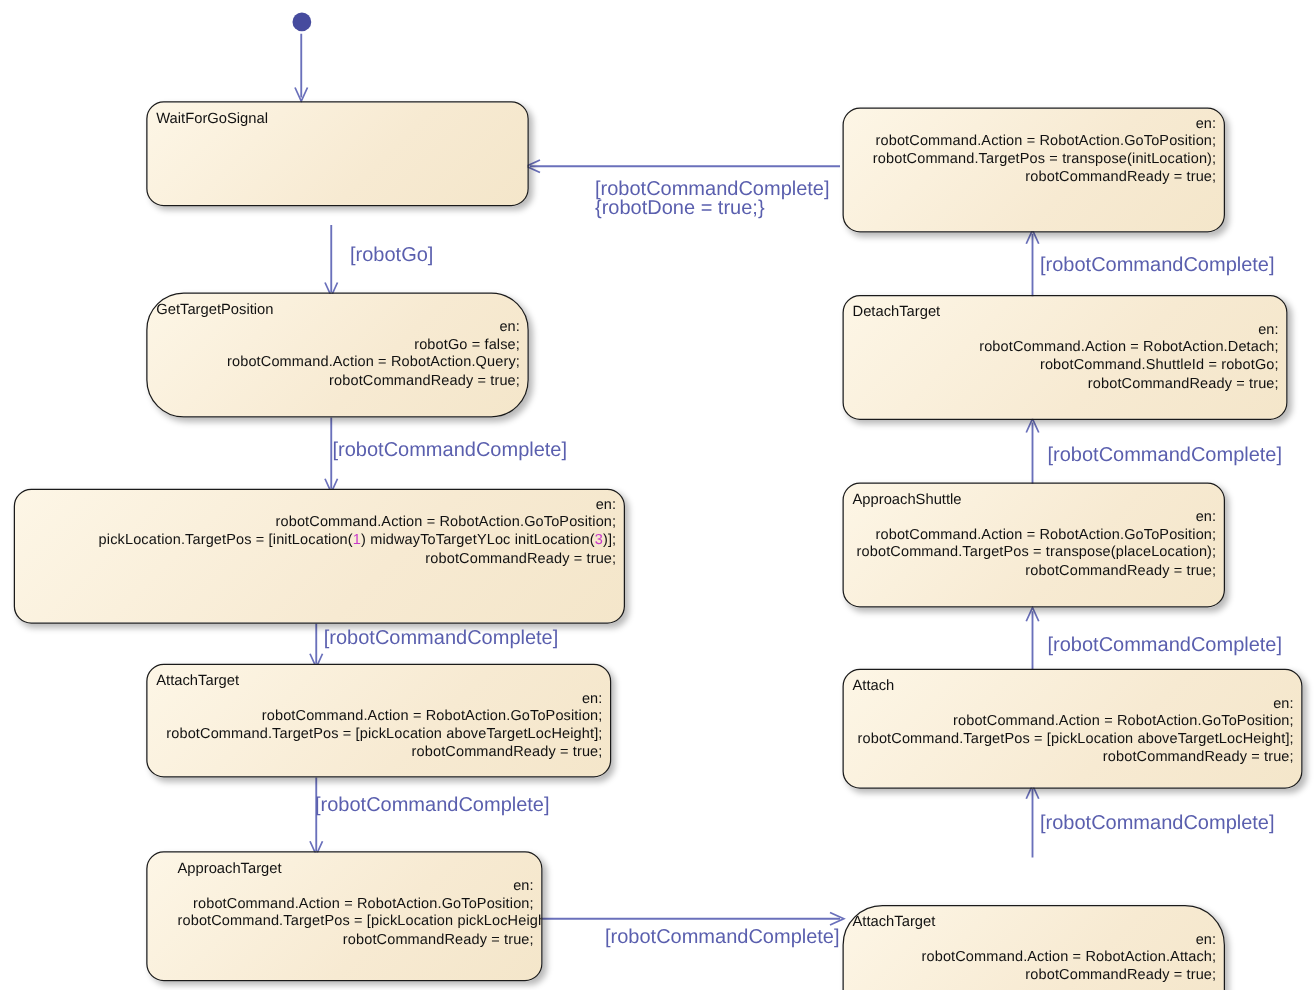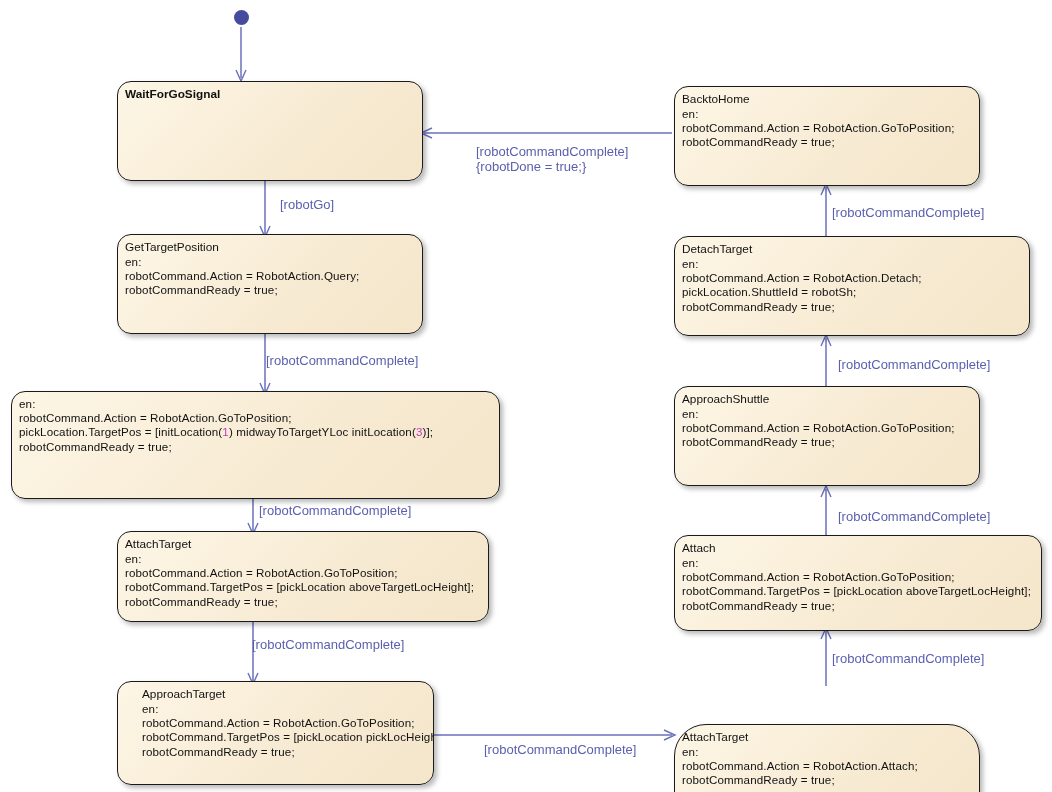--- a/index.html
+++ b/index.html
@@ -24,33 +24,34 @@
     box-shadow: 3px 3px 5px rgba(0,0,0,0.28);
     padding: 5px 6px 4px 7px;
     overflow: hidden;
   }
   .state .ln {
     font-size: 11.6px;
     line-height: 14.2px;
     color: #111111;
     white-space: pre;
     letter-spacing: 0.01em;
+    text-align: right;
   }
   .state .title {
     font-size: 11.8px;
     line-height: 15px;
     color: #111111;
     white-space: pre;
   }
   .num { color: #c838c8; }
 
   .tlabel {
     position: absolute;
     color: #5a5fae;
-    font-size: 13px;
+    font-size: 16px;
     line-height: 14.5px;
     white-space: pre;
     font-family: "Liberation Sans", sans-serif;
   }
   .init-dot {
     position: absolute;
     width: 15px;
     height: 15px;
     border-radius: 50%;
     background: #464b9e;
@@ -105,27 +106,28 @@
 
     <line class="wire" x1="826" y1="238" x2="826" y2="187"></line>
     <polyline class="ahead" points="821,195 826,184 831,195"></polyline>
 
     <line class="wire" x1="672" y1="133" x2="424" y2="133"></line>
     <polyline class="ahead" points="432,128 421,133 432,138"></polyline>
   </svg>
 
   <div class="init-dot" style="left:234px; top:10px;"></div>
 
-  <div class="state" style="left:117px; top:81px; width:306px; height:100px;font-weight:bold;">
+  <div class="state" style="left:117px; top:81px; width:306px; height:84px;">
     <div class="title">WaitForGoSignal</div>
   </div>
 
-  <div class="state" style="left:117px; top:234px; width:306px; height:100px;">
+  <div class="state" style="left:117px; top:234px; width:306px; height:100px;border-radius:30px;">
     <div class="title">GetTargetPosition</div>
     <div class="ln">en:</div>
+    <div class="ln">robotGo = false;</div>
     <div class="ln">robotCommand.Action = RobotAction.Query;</div>
     <div class="ln">robotCommandReady = true;</div>
   </div>
 
   <div class="state" style="left:11px; top:391px; width:489px; height:108px;">
     <div class="ln">en:</div>
     <div class="ln">robotCommand.Action = RobotAction.GoToPosition;</div>
     <div class="ln"><span>pickLocation.TargetPos = [initLocation(</span><span class="num">1</span><span>) midwayToTargetYLoc initLocation(</span><span class="num">3</span><span>)];</span></div>
     <div class="ln">robotCommandReady = true;</div>
   </div>
@@ -158,35 +160,36 @@
     <div class="ln">en:</div>
     <div class="ln">robotCommand.Action = RobotAction.GoToPosition;</div>
     <div class="ln">robotCommand.TargetPos = [pickLocation aboveTargetLocHeight];</div>
     <div class="ln">robotCommandReady = true;</div>
   </div>
 
   <div class="state" style="left:674px; top:386px; width:306px; height:100px;">
     <div class="title">ApproachShuttle</div>
     <div class="ln">en:</div>
     <div class="ln">robotCommand.Action = RobotAction.GoToPosition;</div>
+    <div class="ln">robotCommand.TargetPos = transpose(placeLocation);</div>
     <div class="ln">robotCommandReady = true;</div>
   </div>
 
   <div class="state" style="left:674px; top:236px; width:356px; height:100px;">
     <div class="title">DetachTarget</div>
     <div class="ln">en:</div>
     <div class="ln">robotCommand.Action = RobotAction.Detach;</div>
-    <div class="ln">pickLocation.ShuttleId = robotSh;</div>
+    <div class="ln">robotCommand.ShuttleId = robotGo;</div>
     <div class="ln">robotCommandReady = true;</div>
   </div>
 
   <div class="state" style="left:674px; top:86px; width:306px; height:100px;">
-    <div class="title">BacktoHome</div>
-    <div class="ln">en:</div>
-    <div class="ln">robotCommand.Action = RobotAction.GoToPosition;</div>
+    <div class="ln">en:</div>
+    <div class="ln">robotCommand.Action = RobotAction.GoToPosition;</div>
+    <div class="ln">robotCommand.TargetPos = transpose(initLocation);</div>
     <div class="ln">robotCommandReady = true;</div>
   </div>
 
   <div class="tlabel" style="left:476px; top:145px;">[robotCommandComplete]
 {robotDone = true;}</div>
 
   <div class="tlabel" style="left:280px; top:198px;">[robotGo]</div>
 
   <div class="tlabel" style="left:266px; top:354px;">[robotCommandComplete]</div>
 

